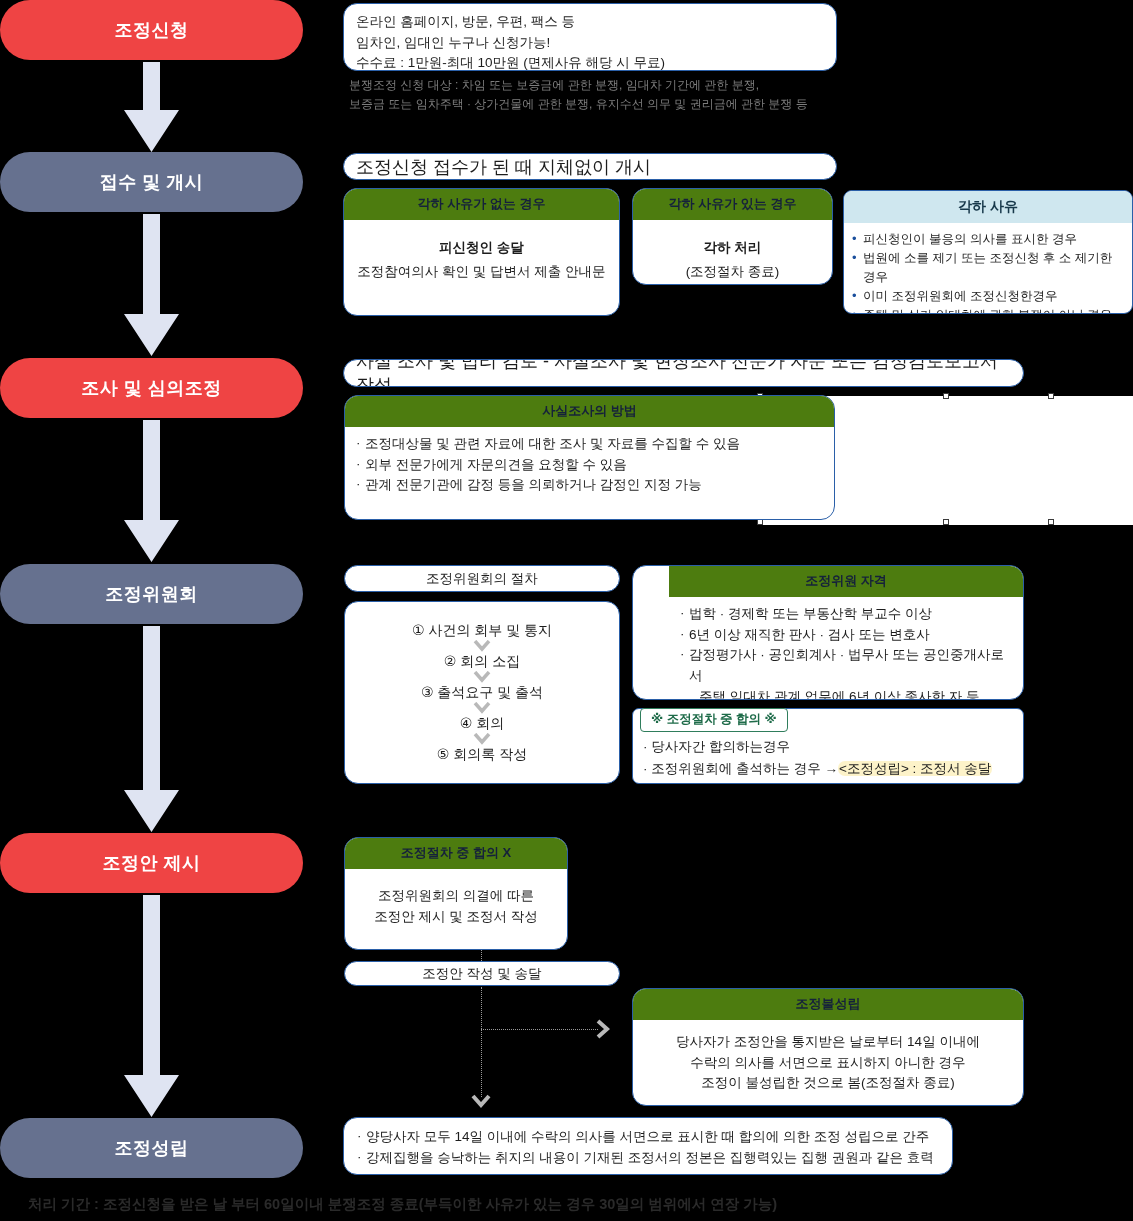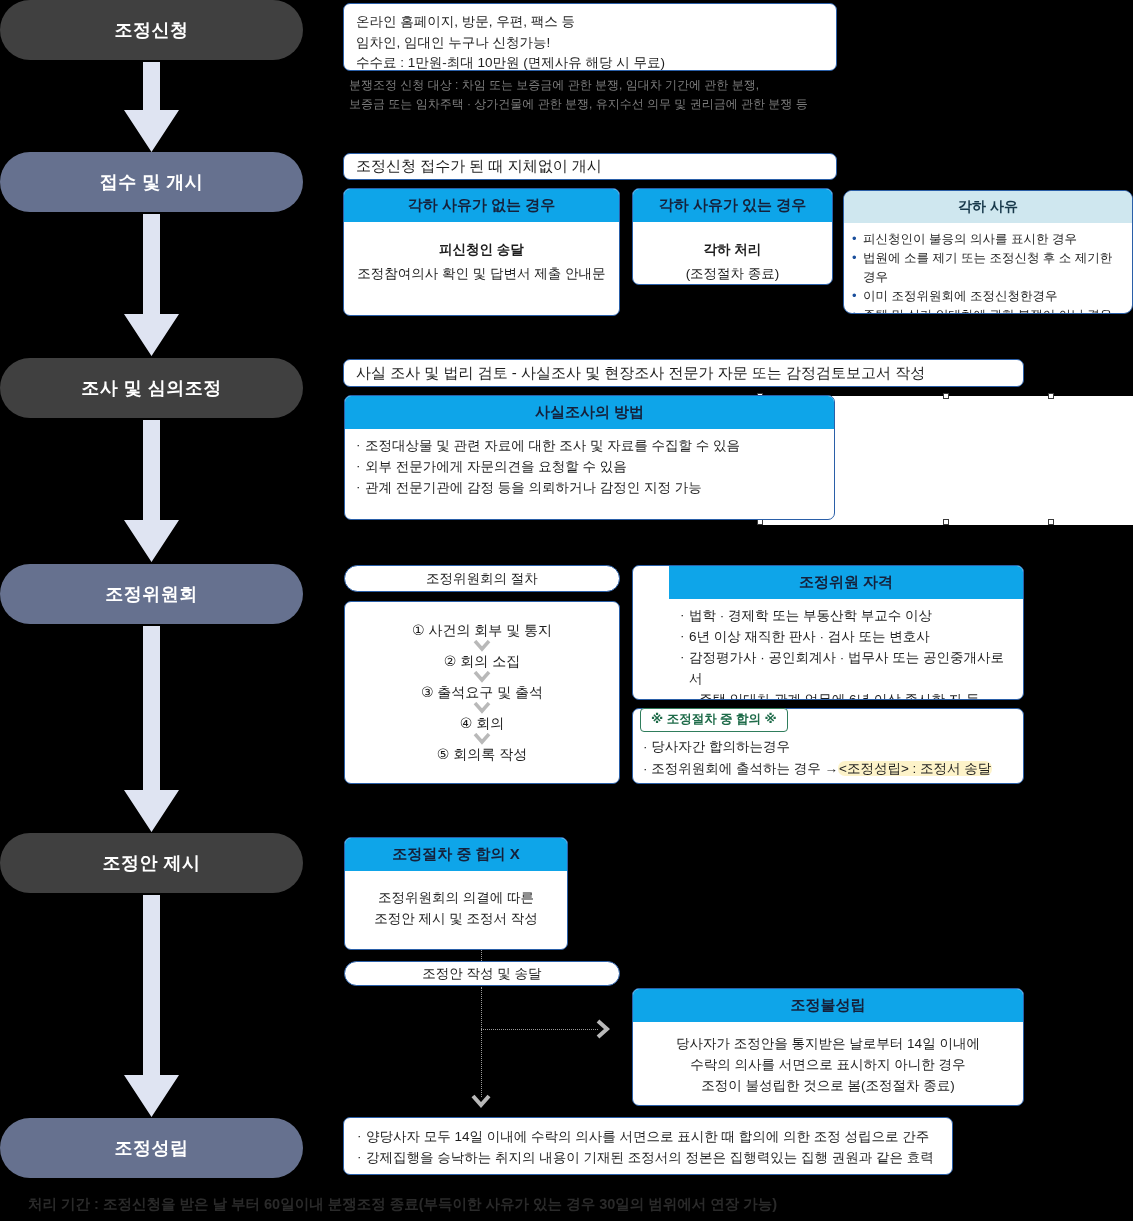--- a/index.html
+++ b/index.html
@@ -25,52 +25,52 @@
     height: 60px;
     border-radius: 30px;
     display: flex;
     align-items: center;
     justify-content: center;
     color: #ffffff;
     font-weight: bold;
     font-size: 18px;
     letter-spacing: 0.5px;
   }
-  .pill.blue { background: #404040; }
+  .pill.blue { background: #ef4444; }
   .pill.slate { background: #66718f; }
 
   
   .bigarrow { position: absolute; left: 124px; width: 55px; }
   .bigarrow svg { display: block; width: 100%; height: 100%; }
 
   
   .box {
     position: absolute;
     background: #ffffff;
     border: 1px solid #2a5fa8;
-    border-radius: 7px;
+    border-radius: 14px;
     overflow: hidden;
   }
   .box.plain {
     display: flex;
     align-items: center;
     padding: 0 12px;
-    font-size: 15px;
+    font-size: 18px;
     color: #1d1d1d;
   }
   .box.pillbar {
     border-radius: 20px;
     display: flex; align-items: center; justify-content: center;
     font-size: 13.5px; color: #1d1d1d;
   }
   .hdr {
-    background: #0ea5e9;
+    background: #4d7c0f;
     color: #15213b;
     font-weight: bold;
-    font-size: 15px;
+    font-size: 13px;
     text-align: center;
     padding: 7px 4px 8px;
     line-height: 1.2;
   }
   .hdr.teal { background: #cfe7ef; color: #17384a; }
   .bdy {
     padding: 10px 12px 11px;
     font-size: 13.5px;
     color: #1d1d1d;
     line-height: 1.55;

